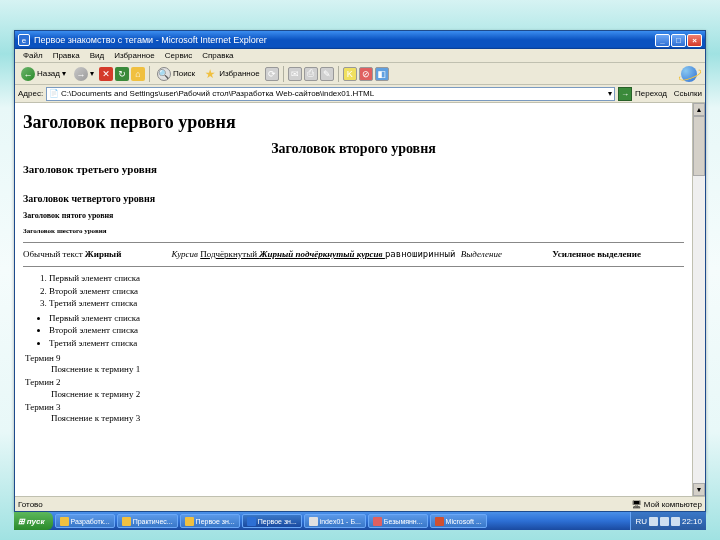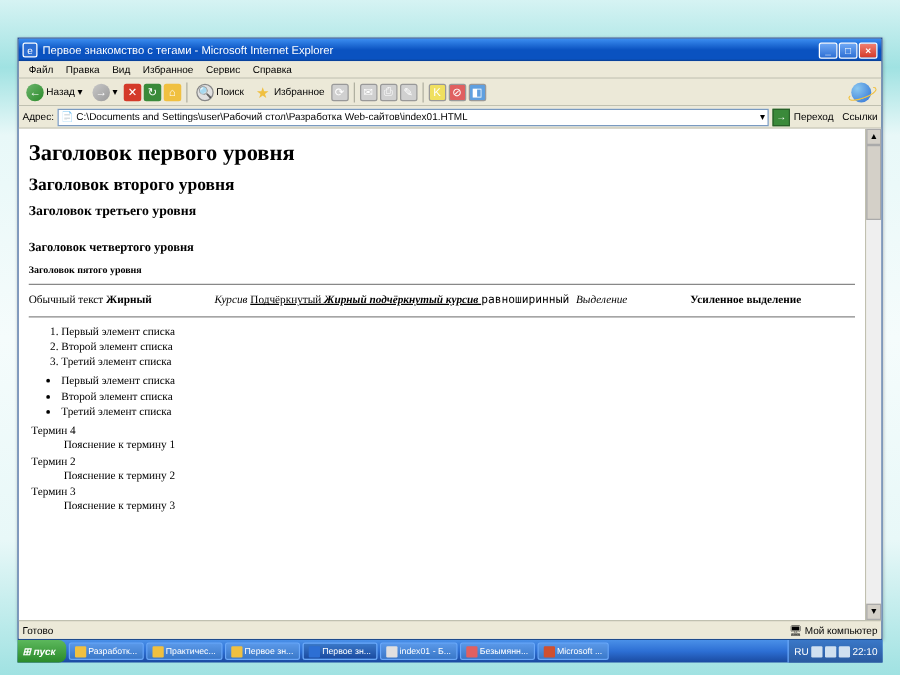--- a/index.html
+++ b/index.html
@@ -107,21 +107,21 @@
   }
   .page {
     flex:1;
     padding: 6px 8px;
     font-family: "Times New Roman", serif;
     color: #000;
     font-size: 9px;
     line-height: 1.25;
   }
   .page h1 { font-size: 18px; font-weight: bold; margin: 2px 0 6px; }
-  .page h2 { font-size: 14px; font-weight: bold; margin: 2px 0 6px; }
+  .page h2 { font-size: 14px; font-weight: bold; margin: 2px 0 6px; text-align: center; }
   .page h3 { font-size: 11px; font-weight: bold; margin: 2px 0 6px; }
   .page h4 { font-size: 10px; font-weight: bold; margin: 16px 0 6px; }
   .page h5 { font-size: 8px; font-weight: bold; margin: 2px 0 6px; }
   .page h6 { font-size: 7px; font-weight: bold; margin: 2px 0 6px; }
   .page hr { border:none; border-top:1px solid #888; margin:6px 0;}
   .textline { font-size: 9px; margin-bottom:4px;}
   .textline .b { font-weight:bold;text-align:center;}
   .textline .i { font-style:italic;padding-left:48px;}
   .textline .u { text-decoration:underline;}
   .textline .biu { font-weight:bold; font-style:italic; text-decoration:underline;margin-top:16px;}
@@ -281,37 +281,38 @@
     <span style="margin-left:4px">Ссылки</span>
   </div>
 
   <div class="content">
     <div class="page">
       <h1>Заголовок первого уровня</h1>
       <h2>Заголовок второго уровня</h2>
       <h3>Заголовок третьего уровня</h3>
       <h4>Заголовок четвертого уровня</h4>
       <h5>Заголовок пятого уровня</h5>
+      <h6>Заголовок шестого уровня</h6>
       <hr>
       <div class="textline">
         <span>Обычный текст </span><span class="b">Жирный </span><span class="i">Курсив </span><span class="u">Подчёркнутый </span><span class="biu">Жирный подчёркнутый курсив </span><span style="font-family:monospace">равноширинный </span><span class="em">Выделение </span><span class="strong">Усиленное выделение</span>
       </div>
       <hr>
       <ol>
         <li>Первый элемент списка</li>
         <li>Второй элемент списка</li>
         <li>Третий элемент списка</li>
       </ol>
       <ul>
         <li>Первый элемент списка</li>
         <li>Второй элемент списка</li>
         <li>Третий элемент списка</li>
       </ul>
       <dl>
-        <dt>Термин 4</dt>
+        <dt>Термин 9</dt>
         <dd>Пояснение к термину 1</dd>
         <dt>Термин 2</dt>
         <dd>Пояснение к термину 2</dd>
         <dt>Термин 3</dt>
         <dd>Пояснение к термину 3</dd>
       </dl>
     </div>
     <div class="vscroll">
       <div class="arr">▲</div>
       <div class="thumb"></div>

